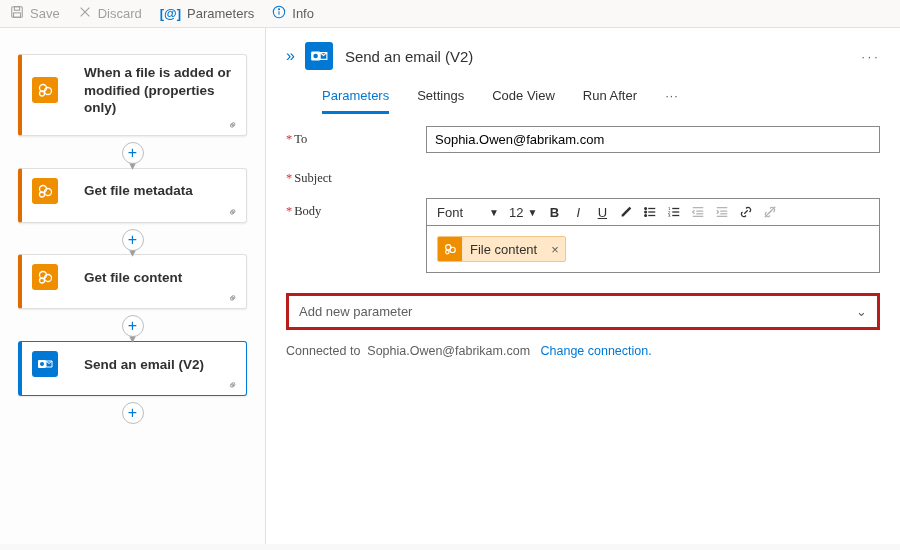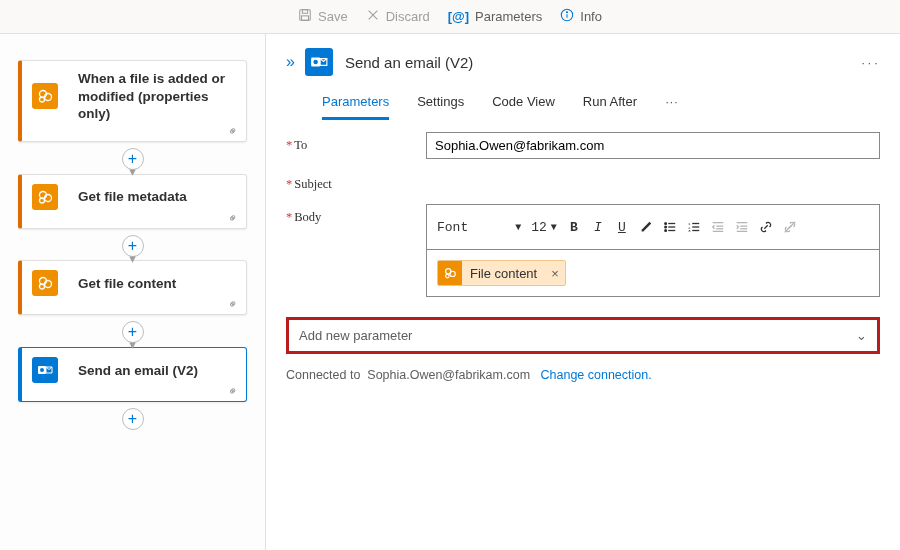--- a/index.html
+++ b/index.html
@@ -10,26 +10,25 @@
     color: #323130;
     background: #f8f8f8;
     width: 900px;
     height: 550px;
     overflow: hidden;
   }
   
   .toolbar {
     display: flex;
     align-items: center;
-    height: 34px;
+    height: 28px;
     padding: 0 10px;
     border-bottom: 1px solid #e1e1e1;
     background: #faf9f8;
     gap: 18px;
-    justify-content: center;
   }
   .toolbar .tb-item {
     display: flex;
     align-items: center;
     gap: 6px;
     color: #605e5c;
     cursor: pointer;
   }
   .toolbar .tb-item.disabled { color: #a19f9d; cursor: default; }
   .toolbar svg { width: 14px; height: 14px; }
@@ -56,21 +55,21 @@
     box-shadow: 0 1px 2px rgba(0,0,0,0.08);
     margin-bottom: 6px;
   }
   .node.selected {
     border: 1.5px solid #0078d4;
     border-left: 4px solid #0078d4;
   }
   .node-head {
     display: flex;
     align-items: center;
-    gap: 20px;
+    gap: 26px;
     padding: 9px 10px 0px 10px;
     min-height: 34px;
     font-weight: 600;
     font-size: 13.5px;
     line-height: 1.3;
   }
   .node-head .icon-box {
     width: 26px; height: 26px; border-radius: 3px;
     display: flex; align-items: center; justify-content: center;
     flex-shrink: 0;
@@ -141,24 +140,23 @@
     border: 1px solid #8a8886;
     padding: 5px 8px;
     font-size: 13px;
     font-family: inherit;
     outline: none;
   }
 
   .rte-toolbar {
     border: 1px solid #8a8886;
     display: flex; align-items: center; gap: 2px;
-    padding: 11px 6px;
+    padding: 2px 6px;
     font-size: 13px;
     flex: 1;
-    font-family: Liberation Mono, monospace;
   }
   .rte-toolbar .sel {
     display: flex; align-items: center; gap: 4px; padding: 2px 4px;
     cursor: pointer;
   }
   .rte-toolbar .btn {
     width: 22px; height: 22px;
     display: flex; align-items: center; justify-content: center;
     cursor: pointer; color: #323130;
   }

